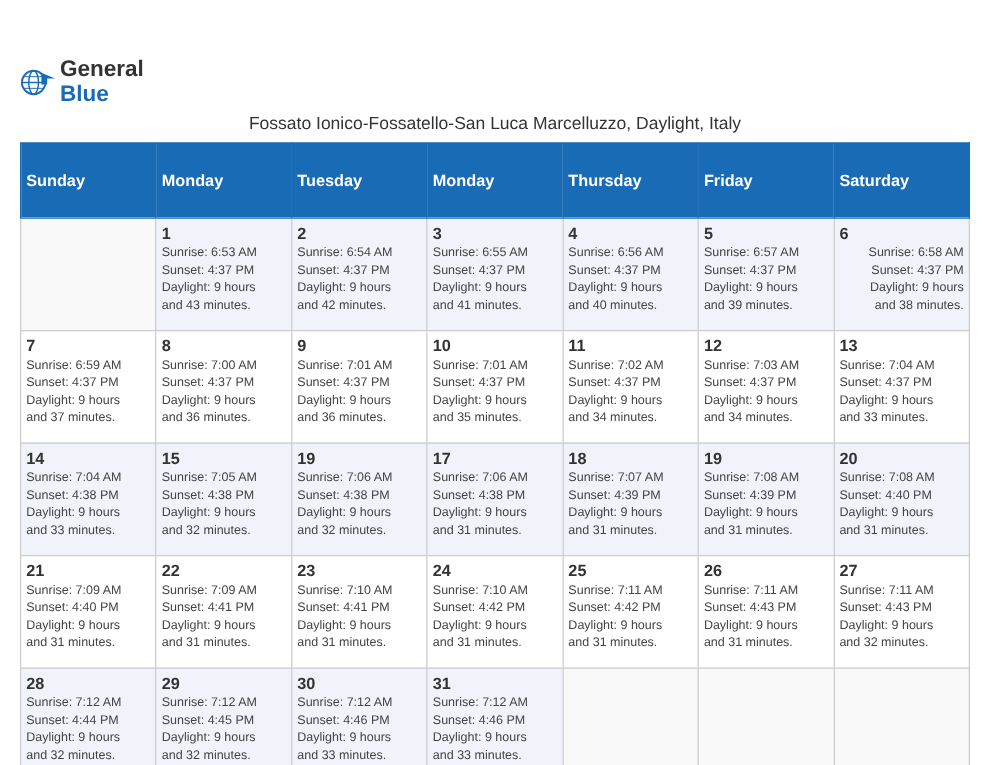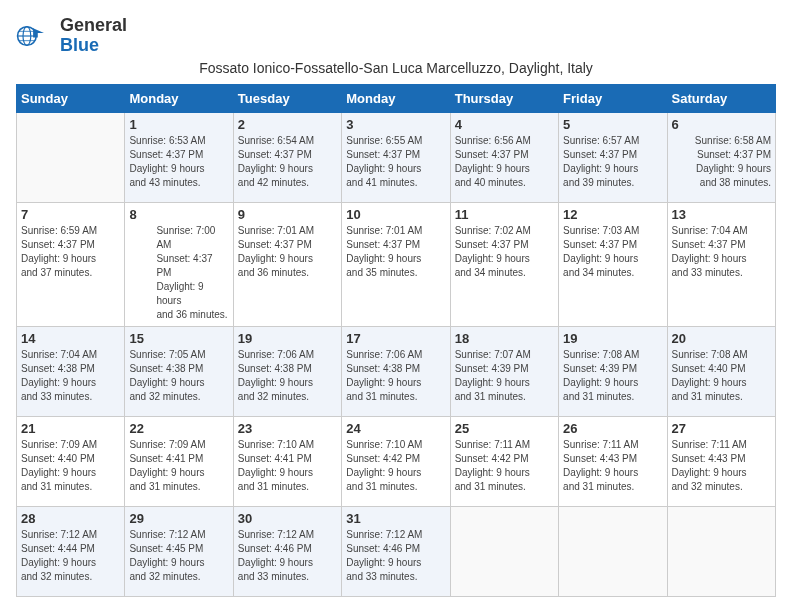--- a/index.html
+++ b/index.html
@@ -12,21 +12,22 @@
     }
     .header {
       display: flex;
       align-items: flex-start;
       justify-content: space-between;
       margin-bottom: 4px;
     }
     .logo {
       display: flex;
       align-items: center;
-      gap: 16px;
+      gap: 4px;
+      margin-top: 30px;
     }
     .logo-text {
       font-size: 18px;
       font-weight: bold;
       line-height: 1.1;
     }
     .logo-general { color: #333; }
     .logo-blue { color: #1a6bb5; }
     .logo-icon {
       width: 28px;
@@ -46,21 +47,21 @@
       font-weight: normal;
     }
     table {
       width: 100%;
       border-collapse: collapse;
       font-size: 11px;
     }
     thead tr th {
       background-color: #1a6bb5;
       color: #fff;
-      padding: 6px 4px;
+      padding: 22px 4px;
       text-align: left;
       font-size: 13px;
       font-weight: bold;
       border: 1px solid #1a6bb5;
     }
     tbody tr td {
       border: 1px solid #ccc;
       vertical-align: top;
       padding: 4px;
       height: 90px;
@@ -173,21 +174,21 @@
       <tr>
         <td>
           <span class="day-number">7</span>
           <div class="day-info" style="white-space: pre-line;">Sunrise: 6:59 AM
 Sunset: 4:37 PM
 Daylight: 9 hours
 and 37 minutes.</div>
         </td>
         <td>
           <span class="day-number">8</span>
-          <div class="day-info" style="white-space: pre-line; margin-left: 27px;">Sunrise: 7:00 AM
+          <div class="day-info" style="white-space: pre-line;">Sunrise: 7:00 AM
 Sunset: 4:37 PM
 Daylight: 9 hours
 and 36 minutes.</div>
         </td>
         <td>
           <span class="day-number">9</span>
           <div class="day-info" style="white-space: pre-line;">Sunrise: 7:01 AM
 Sunset: 4:37 PM
 Daylight: 9 hours
 and 36 minutes.</div>

